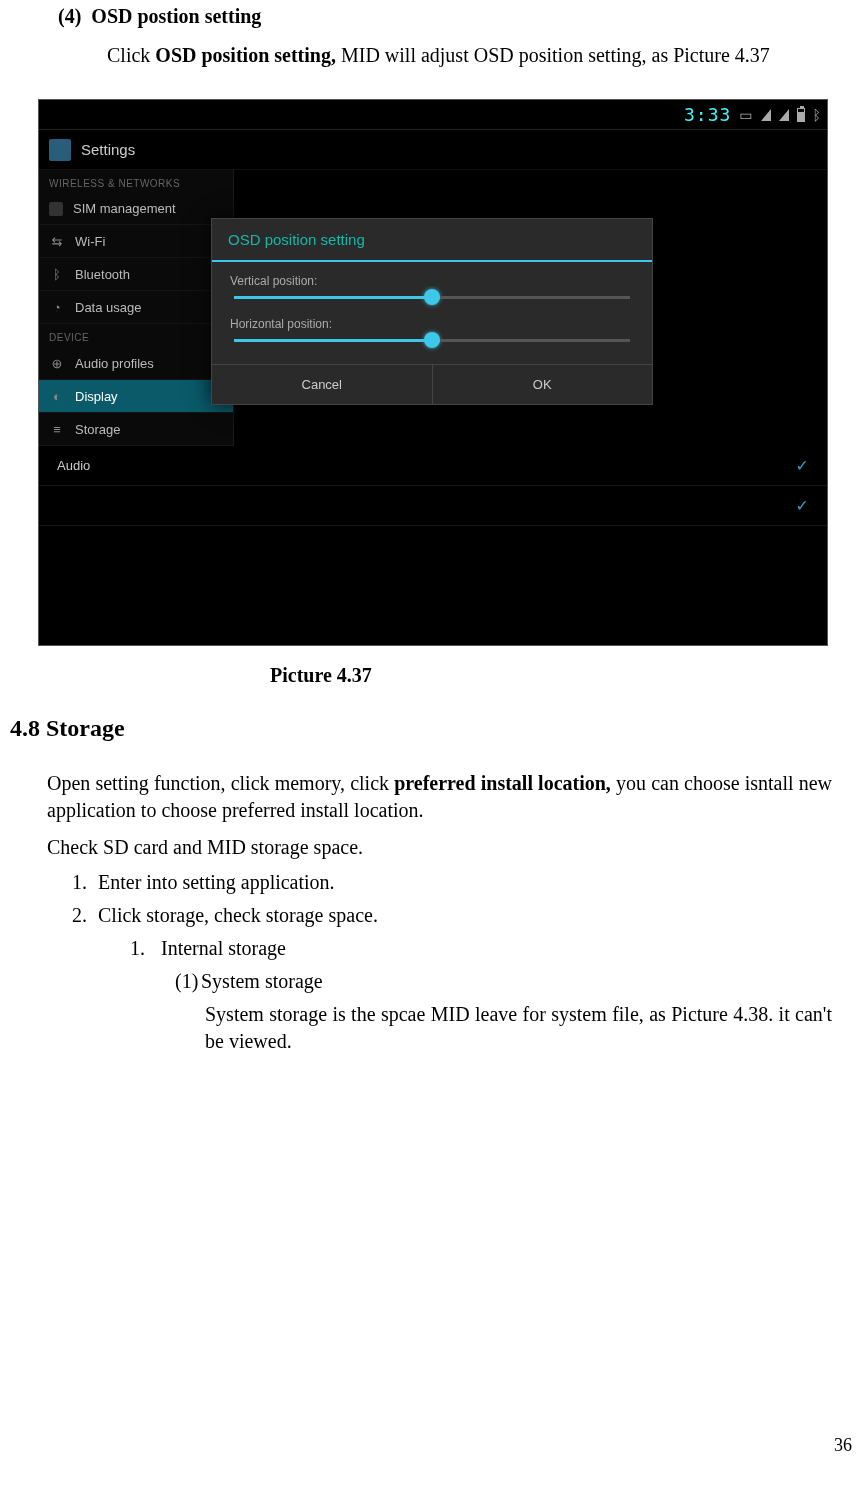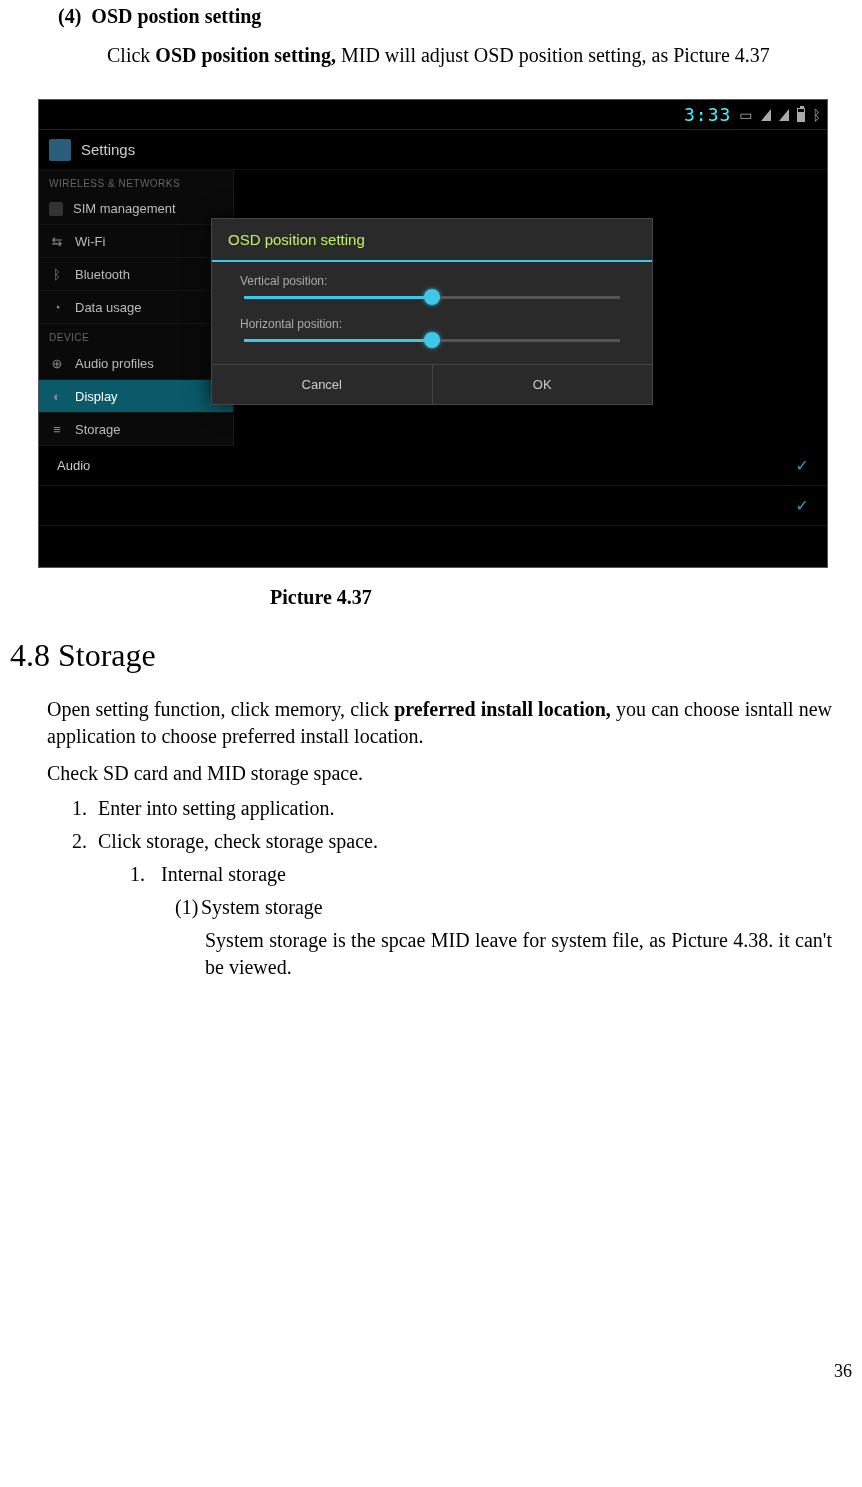--- a/index.html
+++ b/index.html
@@ -2,35 +2,35 @@
 <html><head>
   <meta charset="utf-8">
   <style>
     * { box-sizing: border-box; margin: 0; padding: 0; }
     body { font-family: "Times New Roman", serif; font-size: 20px; color: #000; background: #fff; width: 862px; margin: 0 auto; padding: 0 10px; }
     .page { padding-top: 5px; }
     .heading-bold { font-weight: bold; }
     .l1 { margin-left: 48px; }
     .l2 { margin-left: 97px; }
     .picture-caption { font-weight: bold; margin-left: 260px; margin-top: 18px; margin-bottom: 28px; }
-    .section-heading { font-weight: normal; font-size: 32px; margin-bottom: 22px; }
+    .section-heading { font-weight: bold; font-size: 24px; margin-bottom: 28px; }
     .para { margin-left: 37px; margin-right: 20px; text-align: justify; margin-bottom: 10px; line-height: 1.35; }
     .ol1 { margin-left: 62px; list-style: none; }
     .ol1 li { margin-bottom: 10px; }
     .num { display: inline-block; width: 26px; }
     .ol2 { margin-left: 120px; list-style: none; }
     .ol2 li { margin-bottom: 10px; }
     .ol3 { margin-left: 165px; list-style: none; }
     .ol3 li { margin-bottom: 8px; }
     .ol3-text { margin-left: 195px; text-align: justify; margin-right: 20px; line-height: 1.35; }
     .bold-inline { font-weight: bold; }
     .page-num { text-align: right; margin-top: 380px; font-size: 18px; }
 
     
-    .screenshot { width: 790px; height: 469px; margin-left: 28px; margin-top: 32px; background: #000; font-family: Arial, sans-serif; position: relative; overflow: hidden; border: 1px solid #555; }
+    .screenshot { width: 790px; height: 547px; margin-left: 28px; margin-top: 32px; background: #000; font-family: Arial, sans-serif; position: relative; overflow: hidden; border: 1px solid #555; }
     .statusbar { height: 30px; background: #000; display: flex; align-items: center; justify-content: flex-end; padding: 0 6px; gap: 8px; border-bottom: 1px solid #222; }
     .clock { color: #3df7ff; font-family: monospace; font-size: 18px; letter-spacing: 1px; }
     .tri { width: 0; height: 0; border-left: 10px solid transparent; border-bottom: 12px solid #aaa; }
     .batt { width: 8px; height: 14px; border: 1px solid #aaa; position: relative; }
     .batt::before { content: ''; position: absolute; top: -3px; left: 2px; width: 4px; height: 2px; background: #aaa; }
     .batt-fill { position: absolute; bottom: 0; left: 0; right: 0; height: 70%; background: #aaa; }
     .bt-ic { color: #aaa; font-size: 14px; }
     .titlebar { height: 40px; display: flex; align-items: center; padding: 0 10px; gap: 10px; border-bottom: 1px solid #111; }
     .app-ic { width: 22px; height: 22px; background: #2a5d7a; border-radius: 2px; }
     .titlebar-text { color: #ccc; font-size: 15px; }
@@ -40,22 +40,22 @@
     .sb-item { display: flex; align-items: flex-end; gap: 10px; padding: 8px 10px; color: #bbb; font-size: 13px; border-bottom: 1px solid #151515; }
     .sb-item.sel { background: #0a5a6a; color: #fff; }
     .sb-ic { width: 16px; height: 16px; display: flex; align-items: center; justify-content: center; color: #888; font-size: 13px; }
     .sb-ic-box { width: 14px; height: 14px; background: #333; border-radius: 2px; }
     .main-panel { flex: 1; background: #000; position: relative; }
     .audio-row { display: flex; align-items: center; justify-content: space-between; padding: 10px 18px; border-bottom: 1px solid #151515; }
     .audio-text { color: #ccc; font-size: 13px; }
     .check { color: #2da3c8; font-size: 16px; }
     .dialog-overlay { position: absolute; top: 0; left: 0; right: 0; bottom: 0; }
     .dialog { position: absolute; left: 172px; top: 118px; width: 442px; background: #2a2a2a; border: 1px solid #444; box-shadow: 0 0 20px rgba(0,0,0,0.8); }
-    .dialog-title { color: #bef264; padding: 12px 16px; font-size: 15px; border-bottom: 2px solid #3dc7e8; }
-    .dialog-body { padding: 12px 28px 4px; }
+    .dialog-title { color: #14b8a6; padding: 12px 16px; font-size: 15px; border-bottom: 2px solid #3dc7e8; }
+    .dialog-body { padding: 12px 18px 4px; }
     .slider-label { color: #aaa; font-size: 12px; margin-bottom: 8px; }
     .slider-track { height: 3px; background: #3dc7e8; position: relative; margin-bottom: 18px; margin-left: 4px; margin-right: 4px; }
     .slider-track::after { content: ''; position: absolute; right: 0; top: 0; height: 3px; background: #555; }
     .slider-thumb { position: absolute; width: 16px; height: 16px; background: #3dc7e8; border-radius: 50%; top: -7px; box-shadow: 0 0 4px rgba(61,199,232,0.8); }
     .slider1 .slider-thumb { left: 48%; }
     .slider1::after { width: 48%; }
     .slider2 .slider-thumb { left: 48%; }
     .slider2::after { width: 48%; }
     .dialog-buttons { display: flex; border-top: 1px solid #444; }
     .dlg-btn { flex: 1; text-align: center; padding: 12px 0; color: #ccc; font-size: 13px; }

